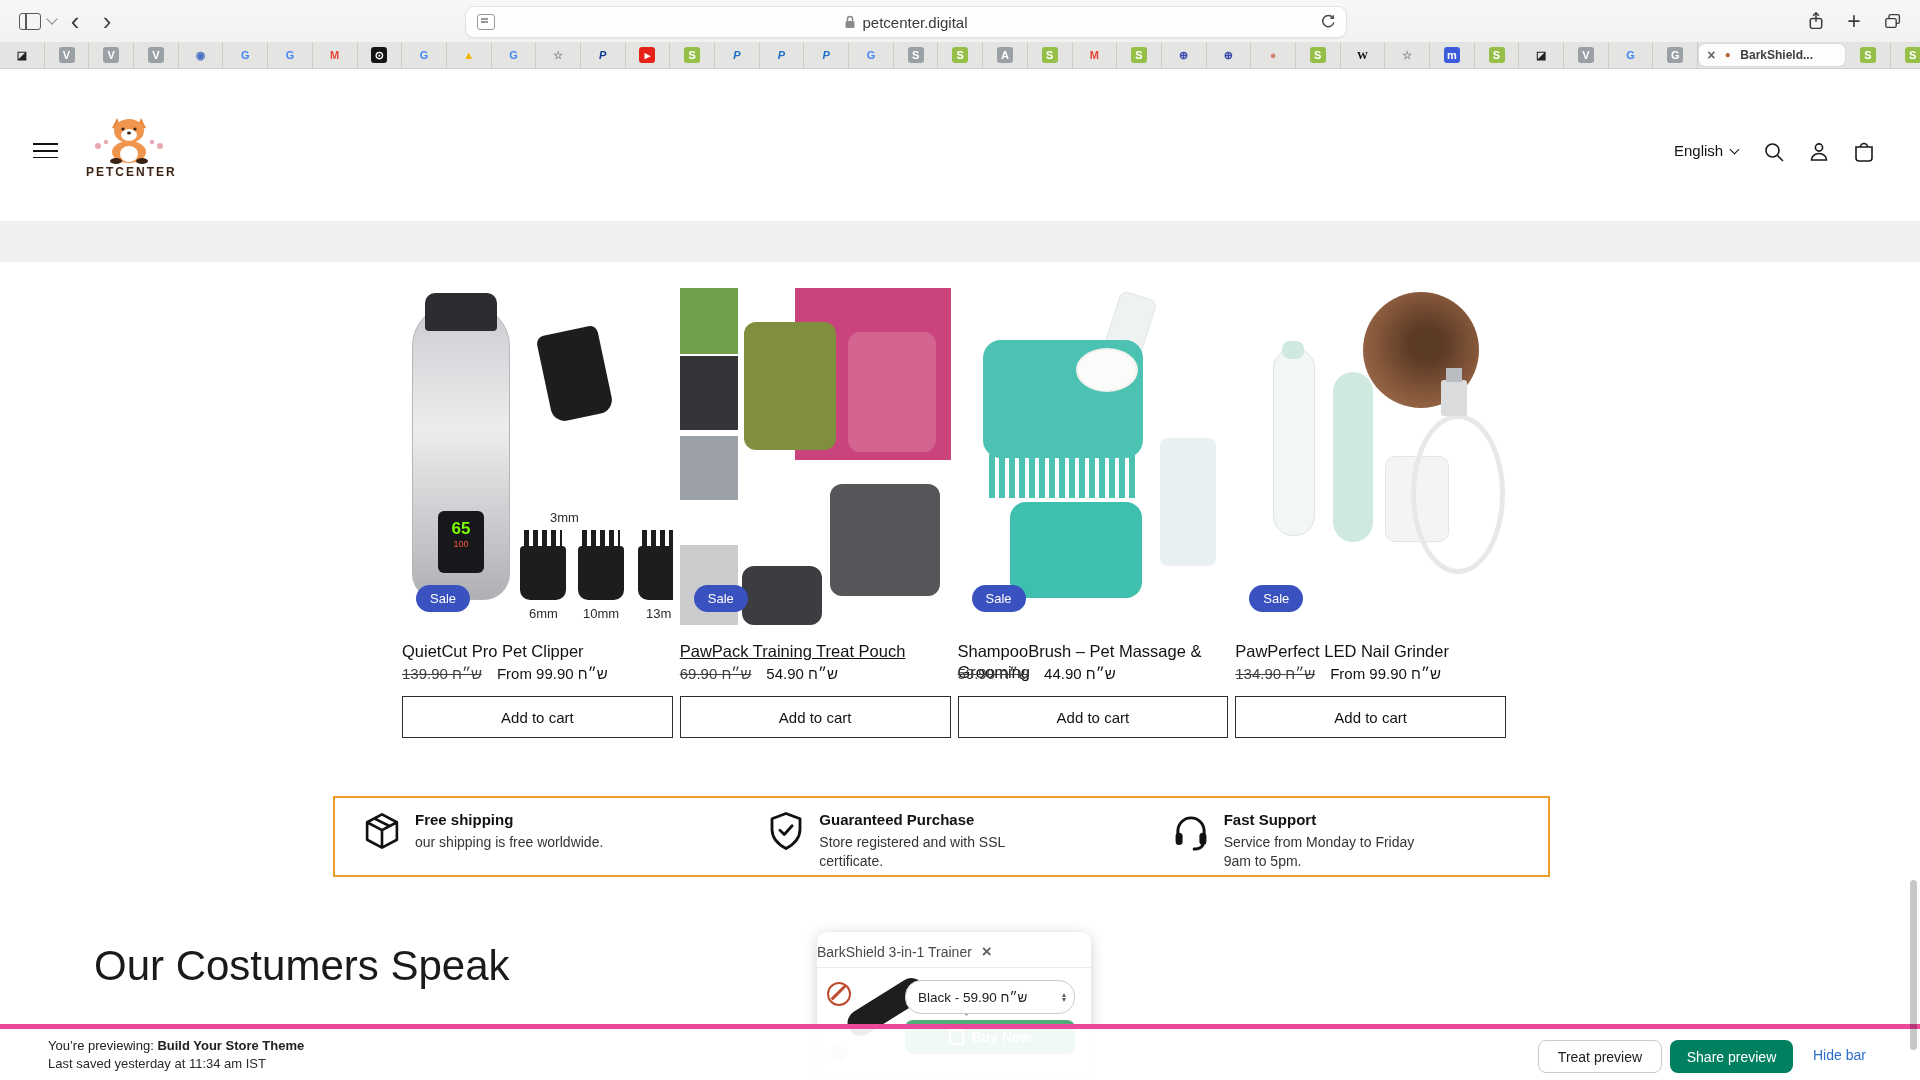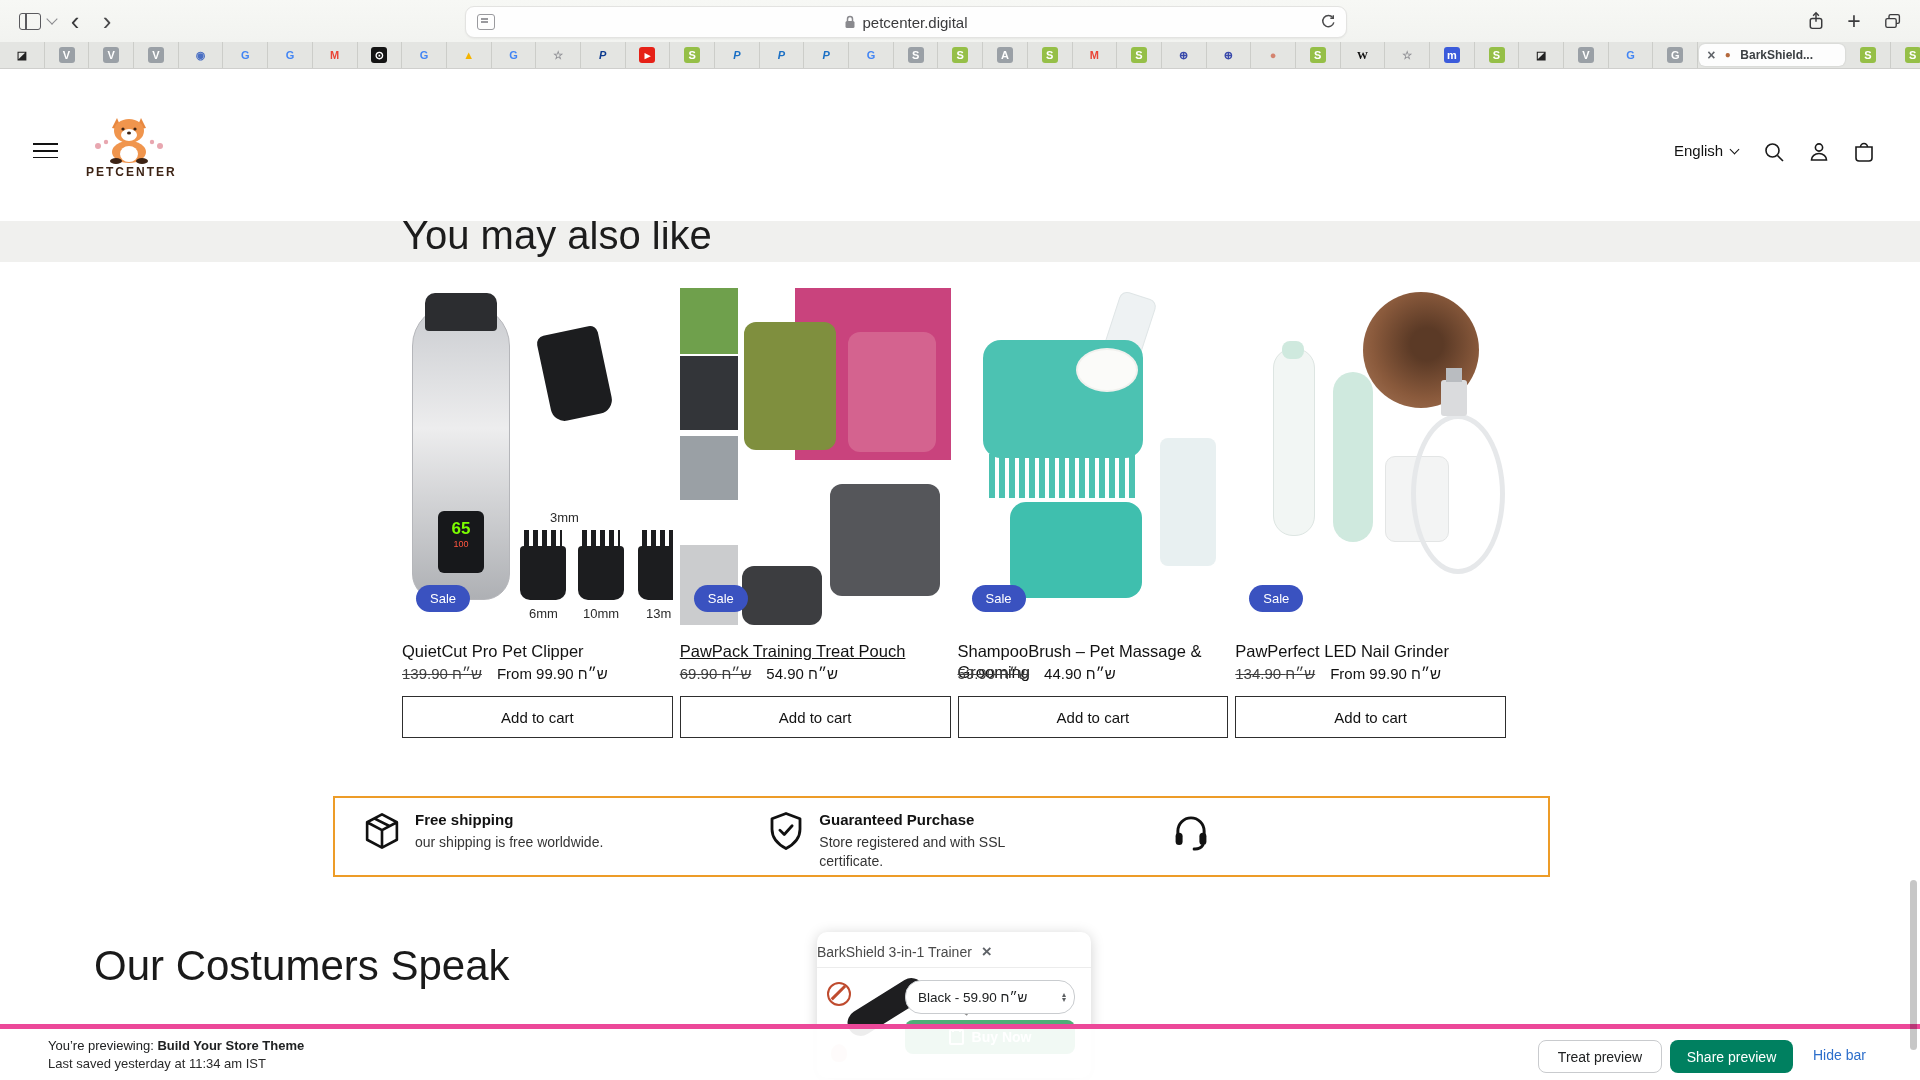--- a/index.html
+++ b/index.html
@@ -356,23 +356,20 @@
       </svg>
   </div>
   <div class="hicon" style="left:1852px;">
     <svg width="24" height="24" viewBox="0 0 24 24">
         <path d="M4 7 h16 v11 a3 3 0 0 1 -3 3 h-10 a3 3 0 0 1 -3 -3 Z" fill="none" stroke="#1a1a1a" stroke-width="1.6"></path>
         <path d="M8.5 7 a3.5 3.5 0 0 1 7 0" fill="none" stroke="#1a1a1a" stroke-width="1.6"></path>
       </svg>
   </div>
 
   <div class="band"></div>
-  <div class="recs-head-wrap">
-    <h1>You may also like</h1>
-  </div>
 
   <div class="grid">
 
     <div class="card">
       <div class="p-img">
         <div class="art">
           <div class="clipper">
             <div class="clip-head"></div>
             <div class="lcd">
               <span class="lcd-main">65</span>
@@ -481,20 +478,24 @@
         <div class="t-desc">Store registered and with SSL certificate.</div>
       </div>
     </div>
     <div class="t-item">
       <svg class="t-ic" viewBox="0 0 24 24">
         <path d="M4.5 15 V12 a7.5 7.5 0 0 1 15 0 V15" fill="none" stroke="#111" stroke-width="1.7"></path>
         <rect x="3.2" y="13" width="4" height="7" rx="2" fill="#111"></rect>
         <rect x="16.8" y="13" width="4" height="7" rx="2" fill="#111"></rect>
         <path d="M18.8 20 q-1.5 2.5 -5 2.3" fill="none" stroke="#111" stroke-width="1.7" stroke-linecap="round"></path>
       </svg>
+      <div>
+        <div class="t-title">Fast Support</div>
+        <div class="t-desc">Service from Monday to Friday 9am to 5pm.</div>
+      </div>
     </div>
   </div>
 
   <div class="cust-head">Our Costumers Speak</div>
 
   <div class="popup">
     <div class="pop-head">
       <span class="pop-title">BarkShield 3-in-1 Trainer</span>
       <span class="pop-close">×</span>
     </div>

